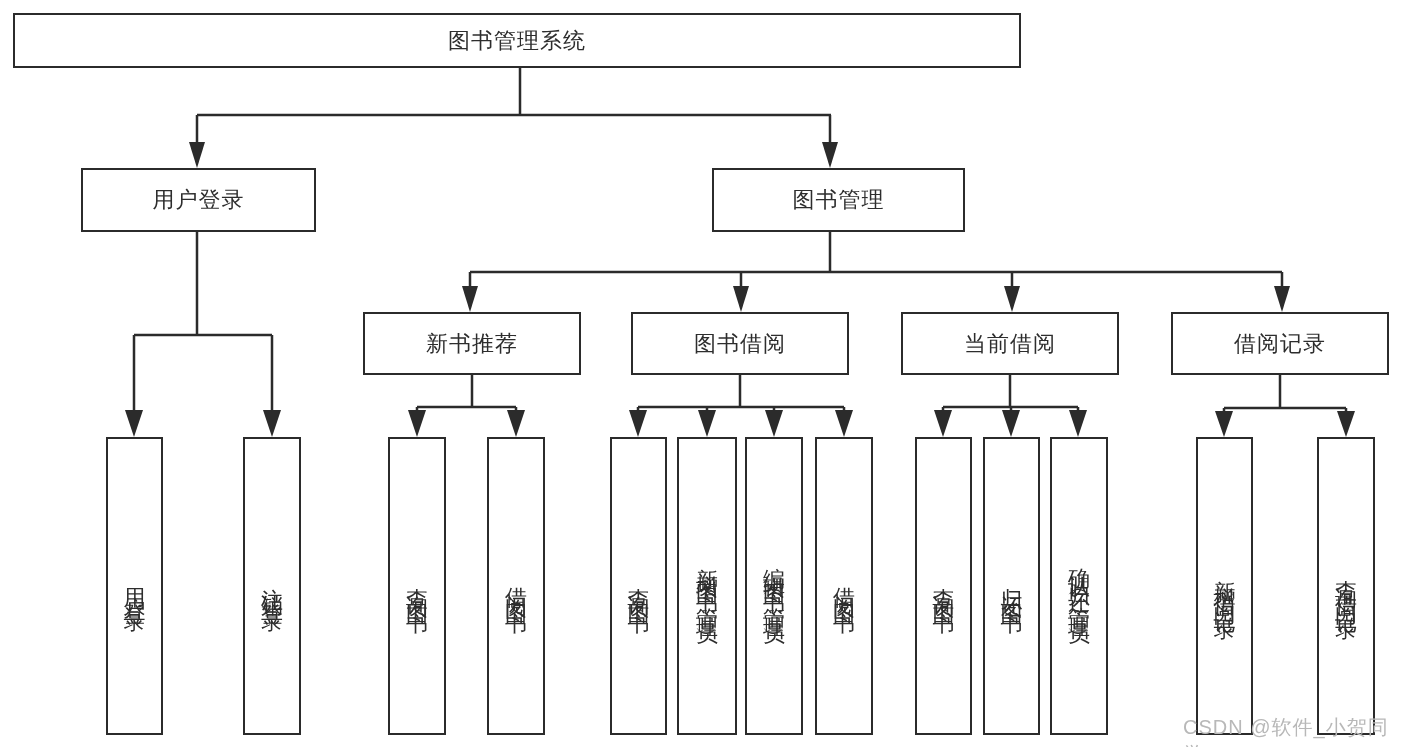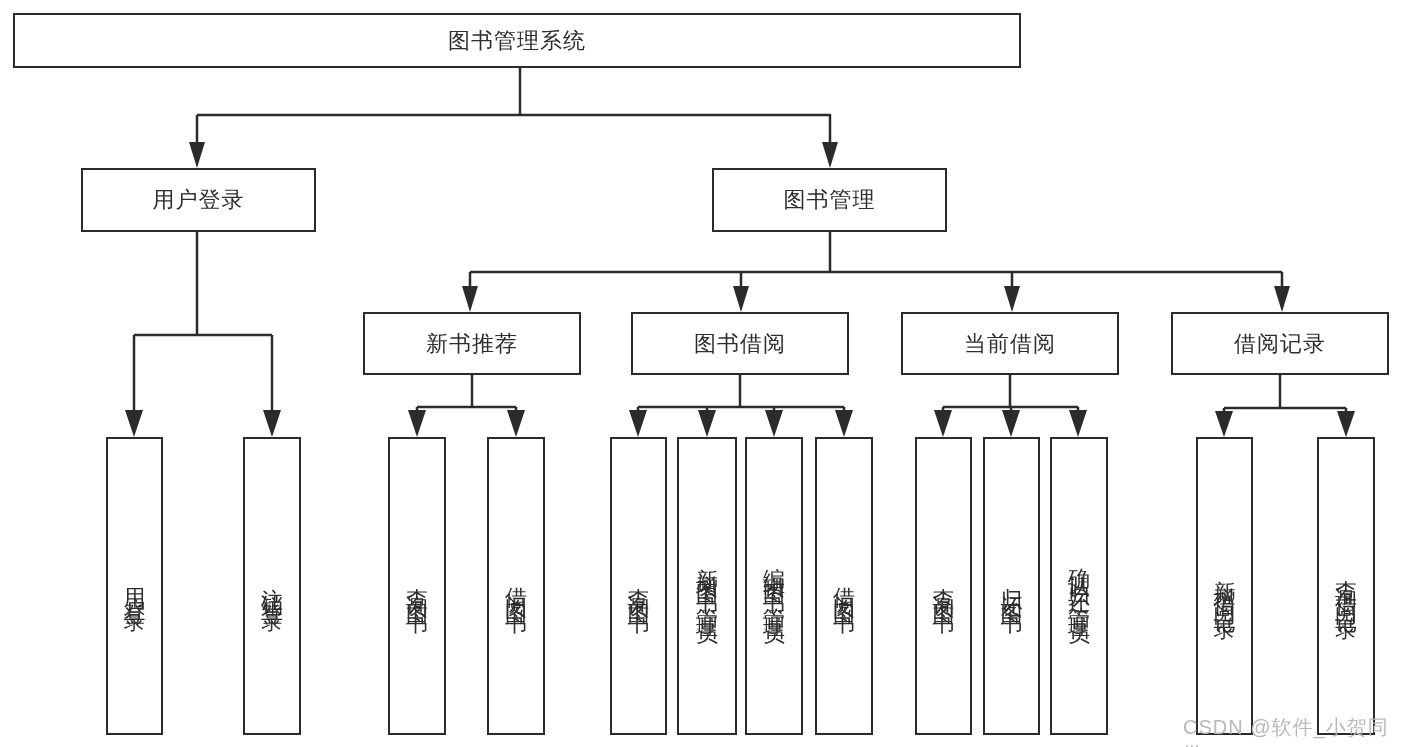--- a/index.html
+++ b/index.html
@@ -87,21 +87,21 @@
       <polygon points="1069,410 1087,410 1078,437"></polygon>
 
       <polygon points="1215,411 1233,411 1224,437"></polygon>
       <polygon points="1337,411 1355,411 1346,437"></polygon>
     </g>
   </svg>
 
   <div class="box hbox" style="left:13px;top:13px;width:1008px;height:55px;">图书管理系统</div>
 
   <div class="box hbox" style="left:81px;top:168px;width:235px;height:64px;">用户登录</div>
-  <div class="box hbox" style="left:712px;top:168px;width:235px;height:64px;">图书管理</div>
+  <div class="box hbox" style="left:712px;top:168px;width:253px;height:64px;">图书管理</div>
 
   <div class="box hbox" style="left:363px;top:312px;width:218px;height:63px;font-family:Liberation Mono, monospace;">新书推荐</div>
   <div class="box hbox" style="left:901px;top:312px;width:218px;height:63px;">当前借阅</div>
   <div class="box hbox" style="left:631px;top:312px;width:218px;height:63px;">图书借阅</div>
   <div class="box hbox" style="left:1171px;top:312px;width:218px;height:63px;">借阅记录</div>
 
   <div class="box vbox" style="left:106px;top:437px;width:57px;height:298px;">用户登录</div>
   <div class="box vbox" style="left:243px;top:437px;width:58px;height:298px;">注销登录</div>
 
   <div class="box vbox" style="left:388px;top:437px;width:58px;height:298px;">查询图书</div>

